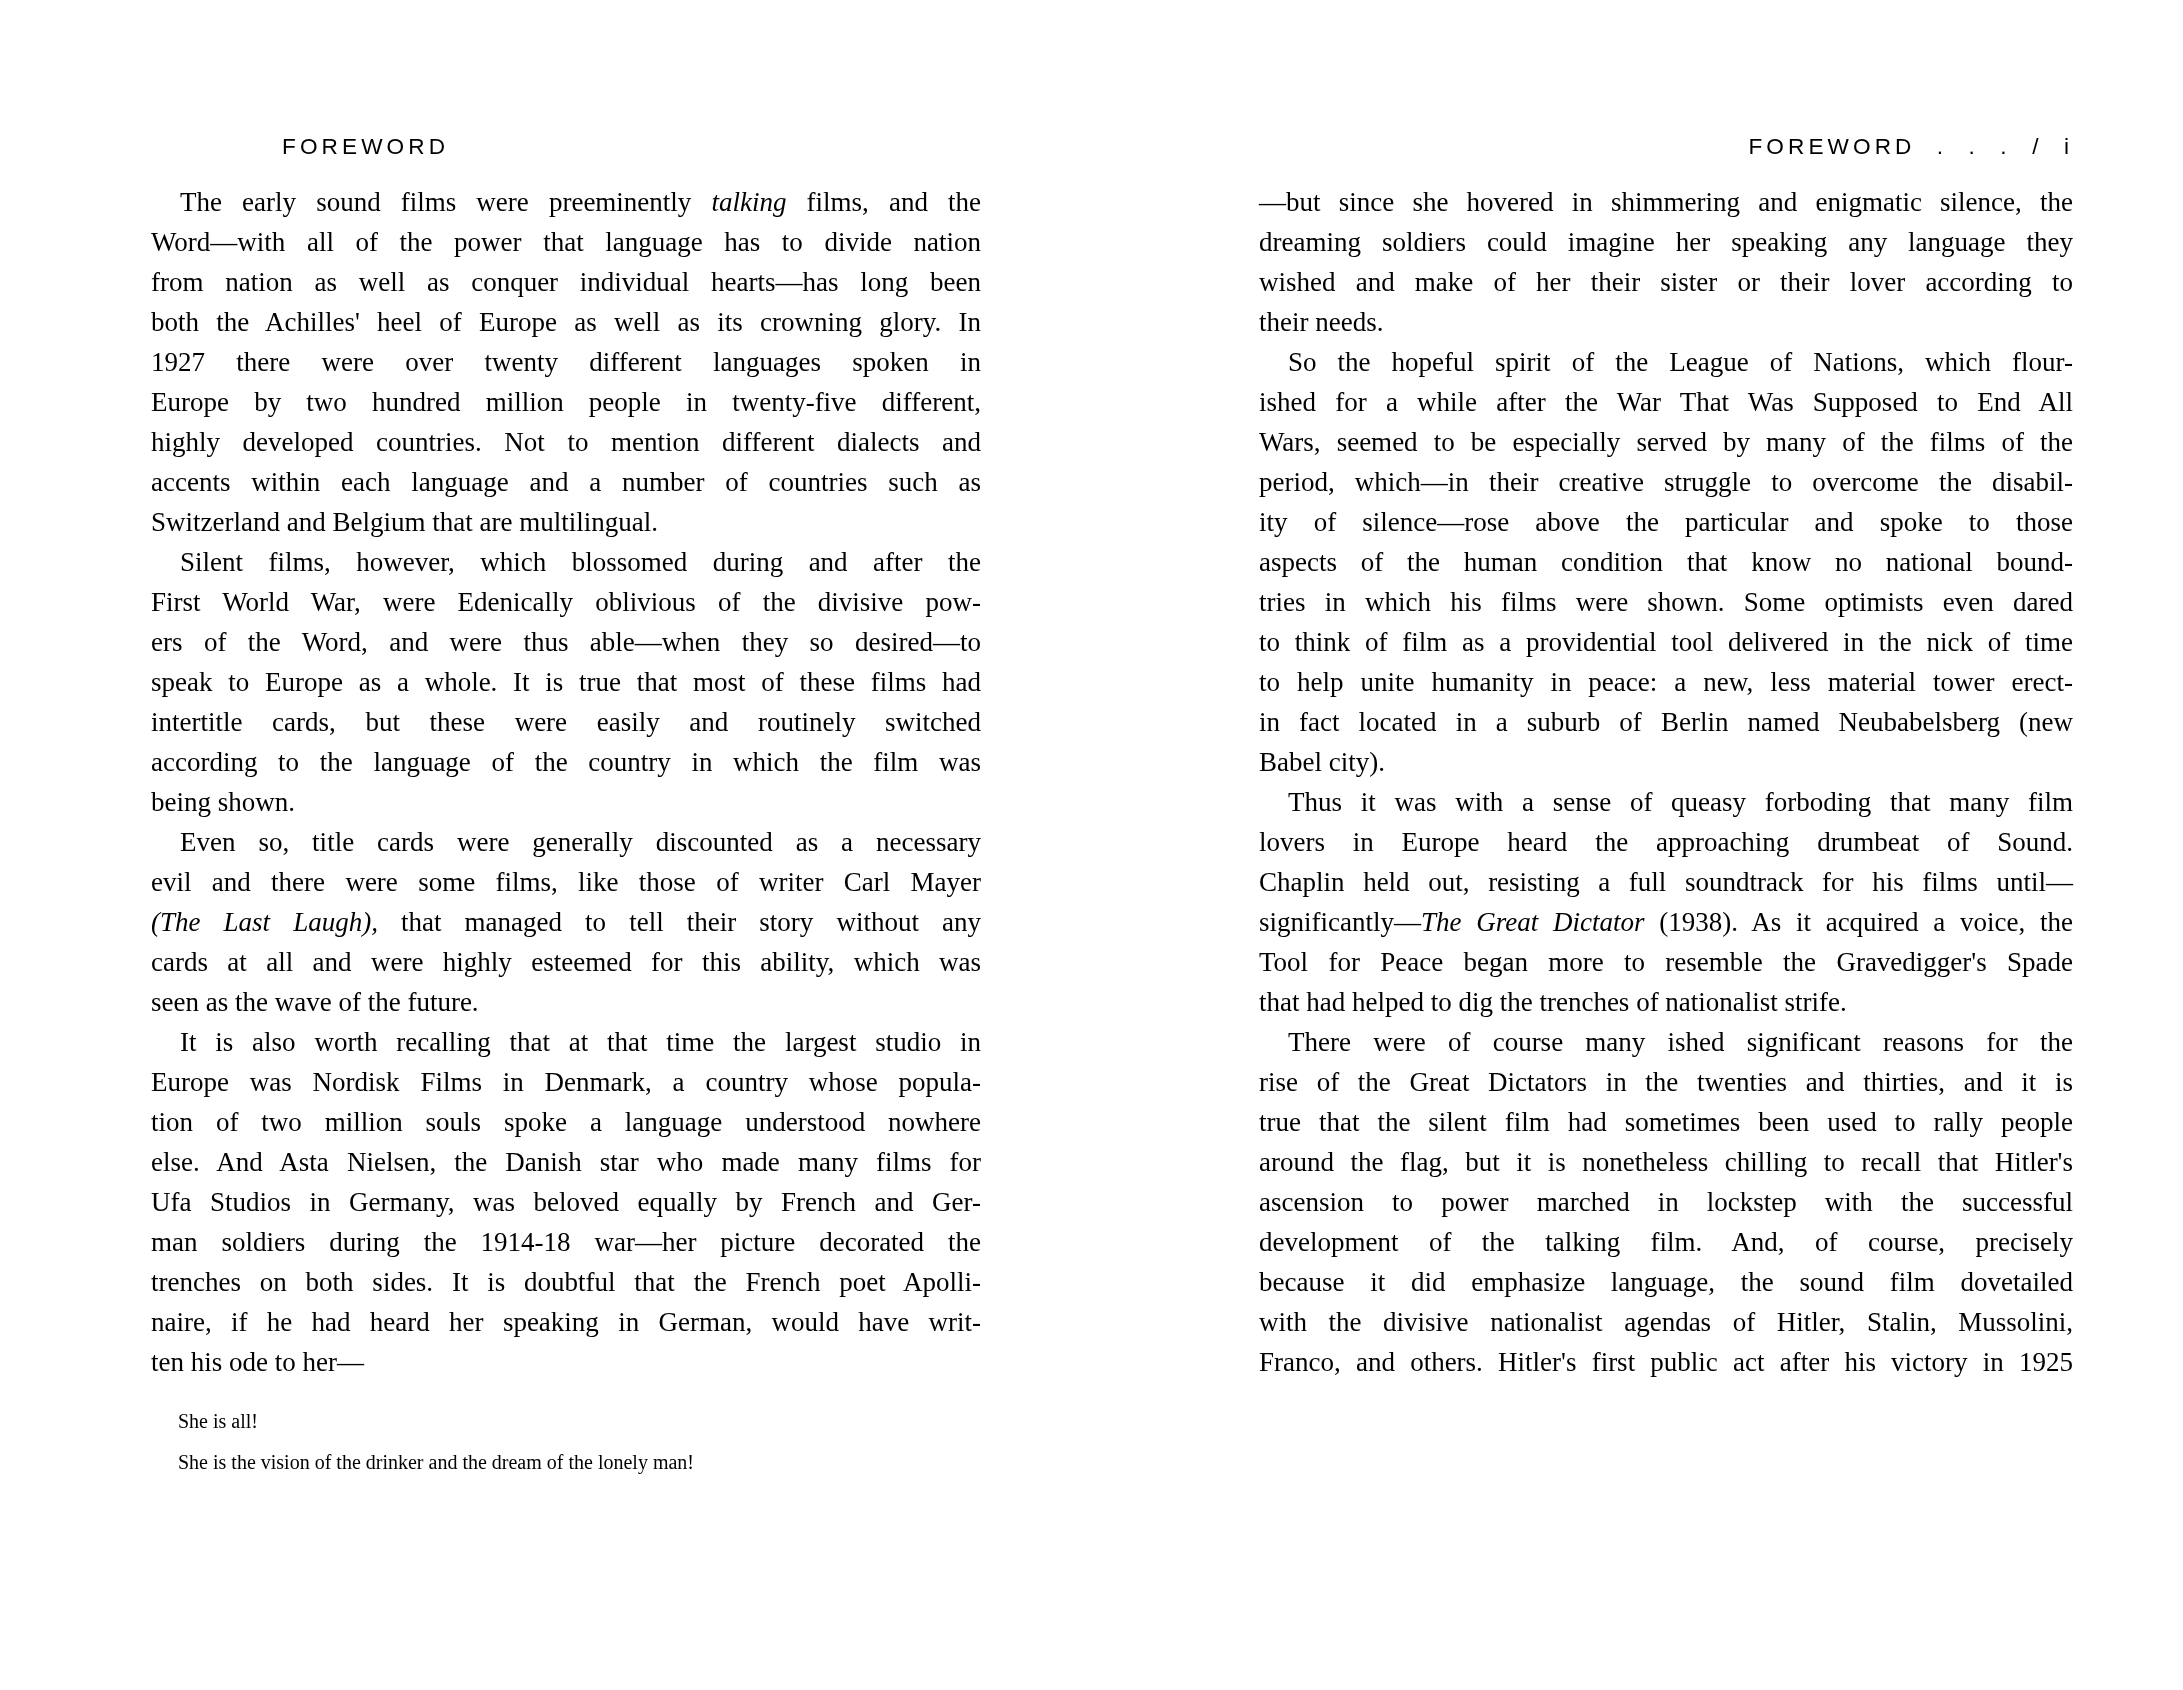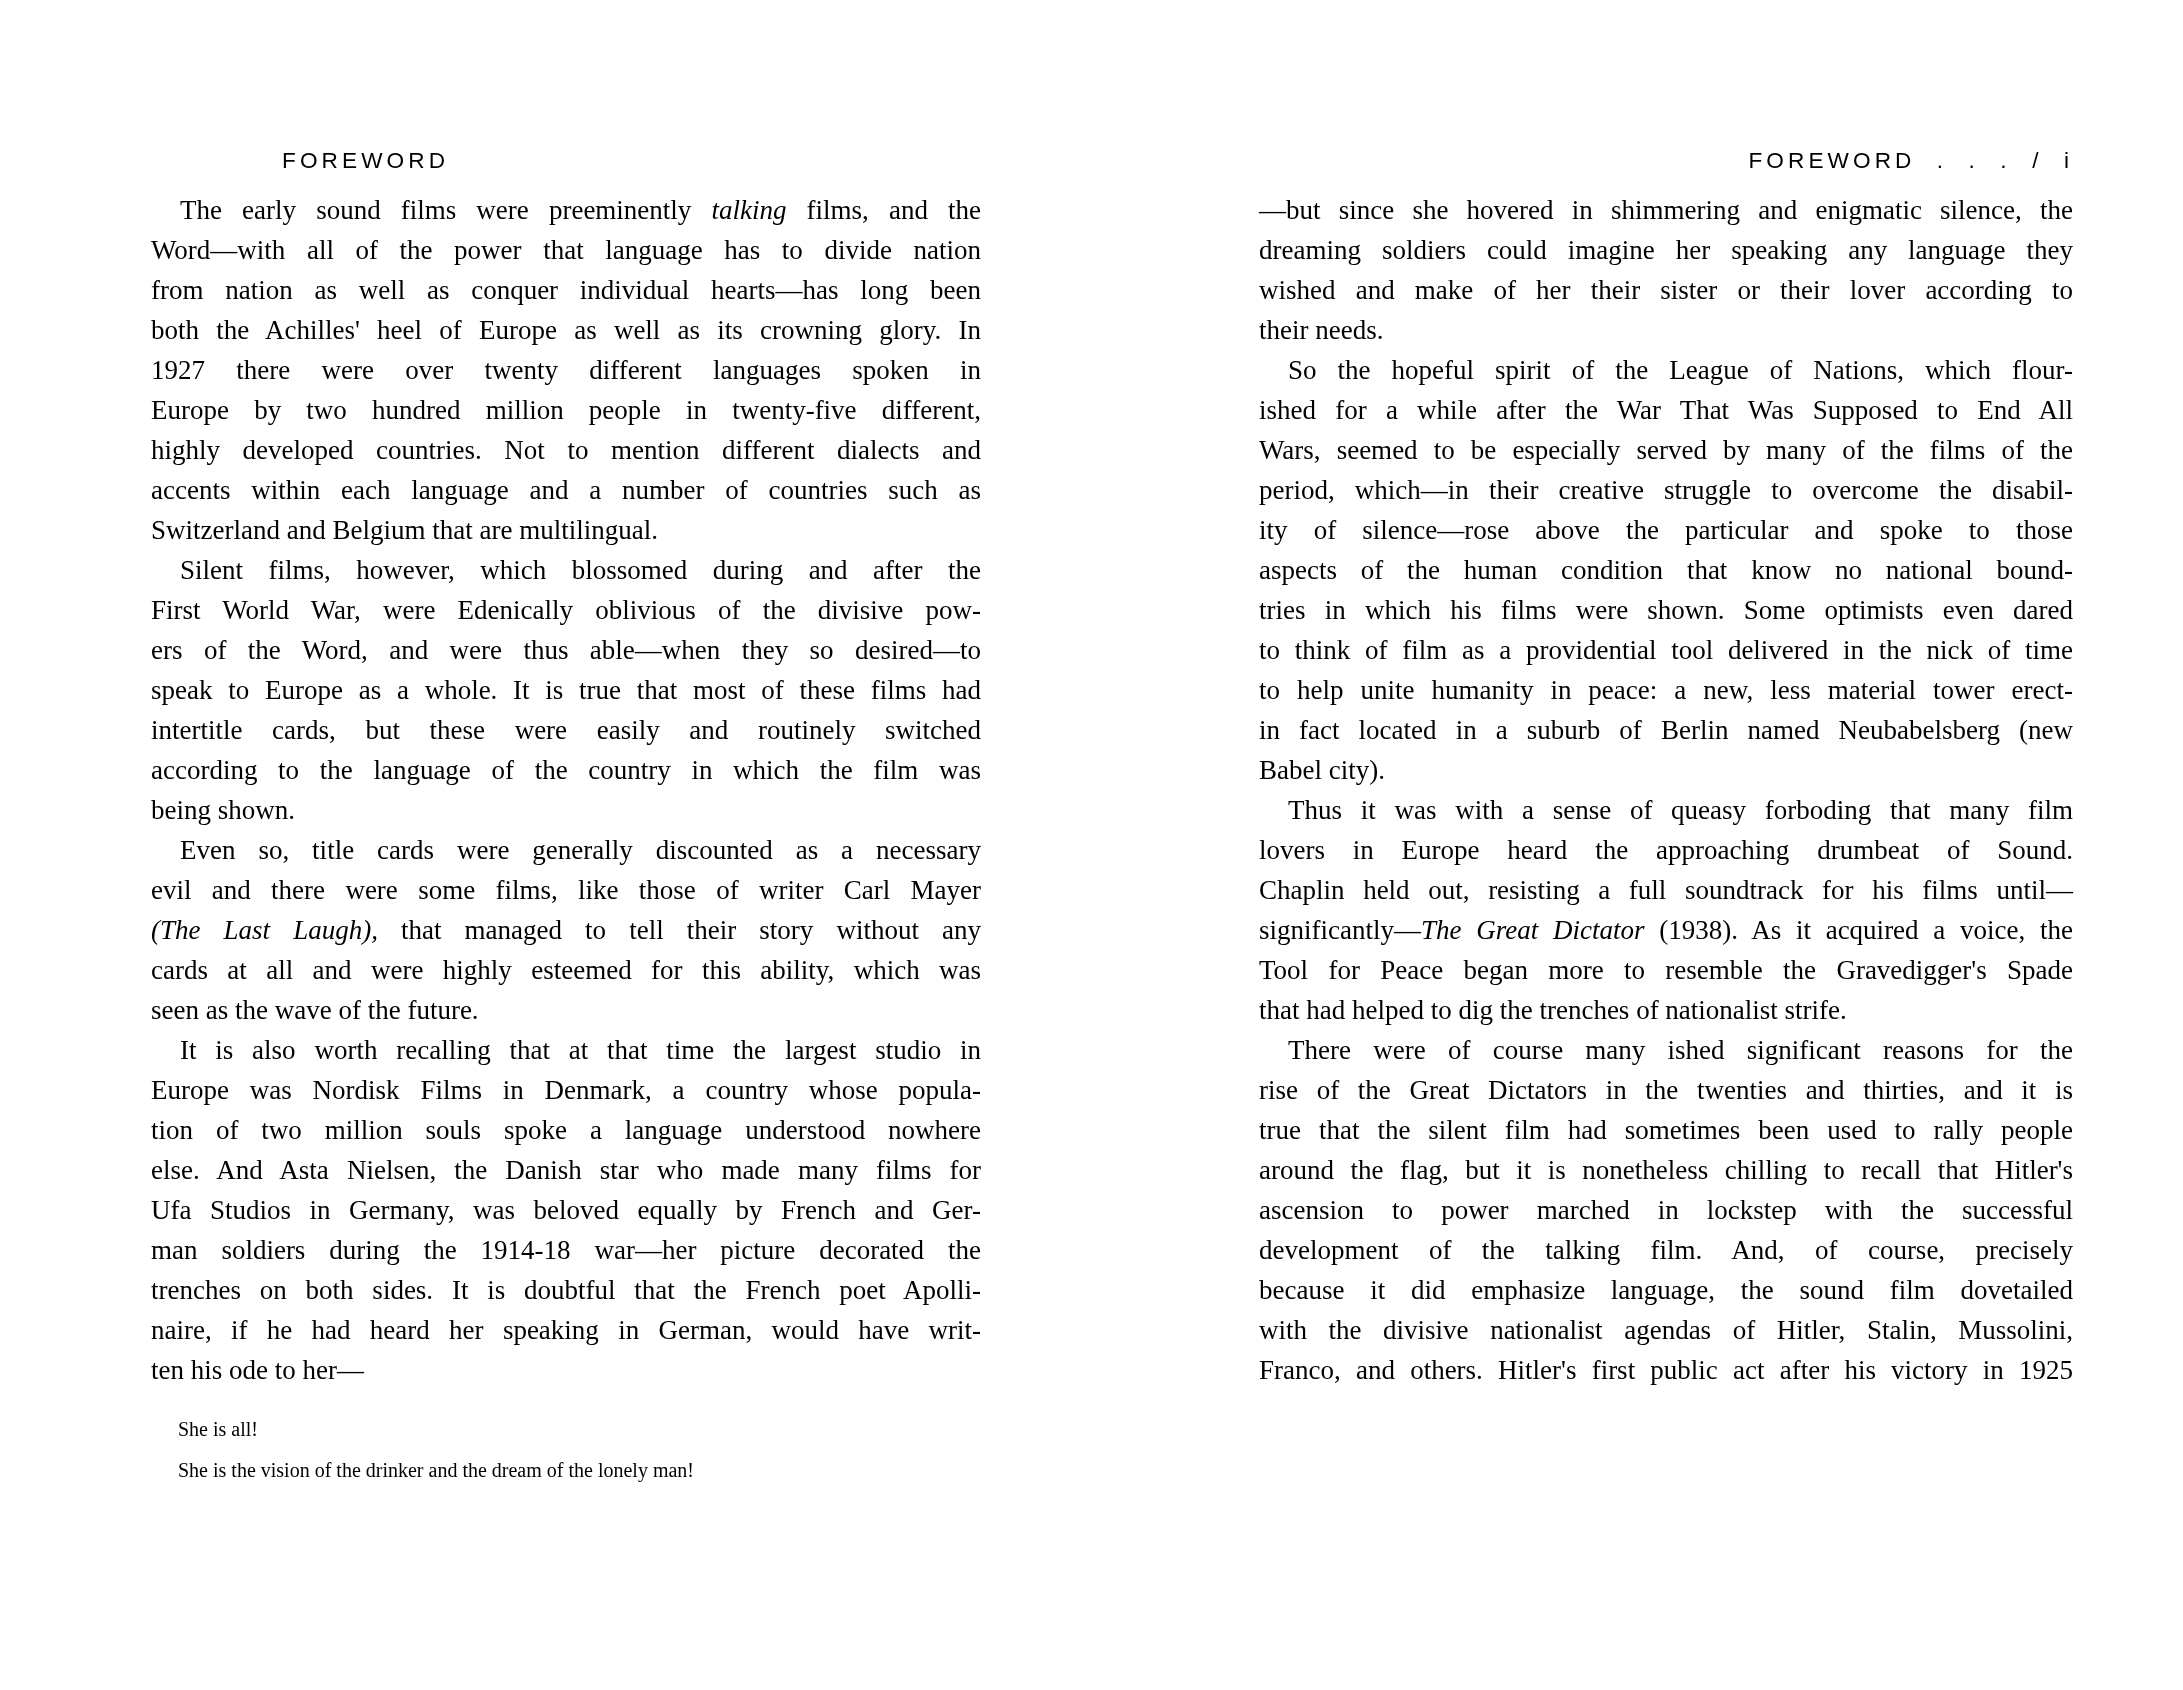--- a/index.html
+++ b/index.html
@@ -19,32 +19,32 @@
   .page {
     position: absolute;
     top: 0;
     height: 1690px;
   }
   .page-left  { left: 151px;  width: 830px; }
   .page-right { left: 1259px; width: 814px; }
 
   .running-head {
     position: absolute;
-    top: 148px;
+    top: 134px;
     font-family: "Liberation Sans", sans-serif;
     font-size: 22.6px;
     letter-spacing: 4.1px;
     white-space: nowrap;
   }
   .page-left .running-head  { left: 131px; }
   .page-right .running-head { right: 0; word-spacing: 11px; }
 
   .page-body {
     position: absolute;
-    top: 190px;
+    top: 182px;
     left: 0;
     right: 0;
   }
   .para { margin: 0; }
   .line {
     font-size: 27px;
     line-height: 40px;
     text-align: justify;
     text-align-last: justify;
     hyphens: none;

